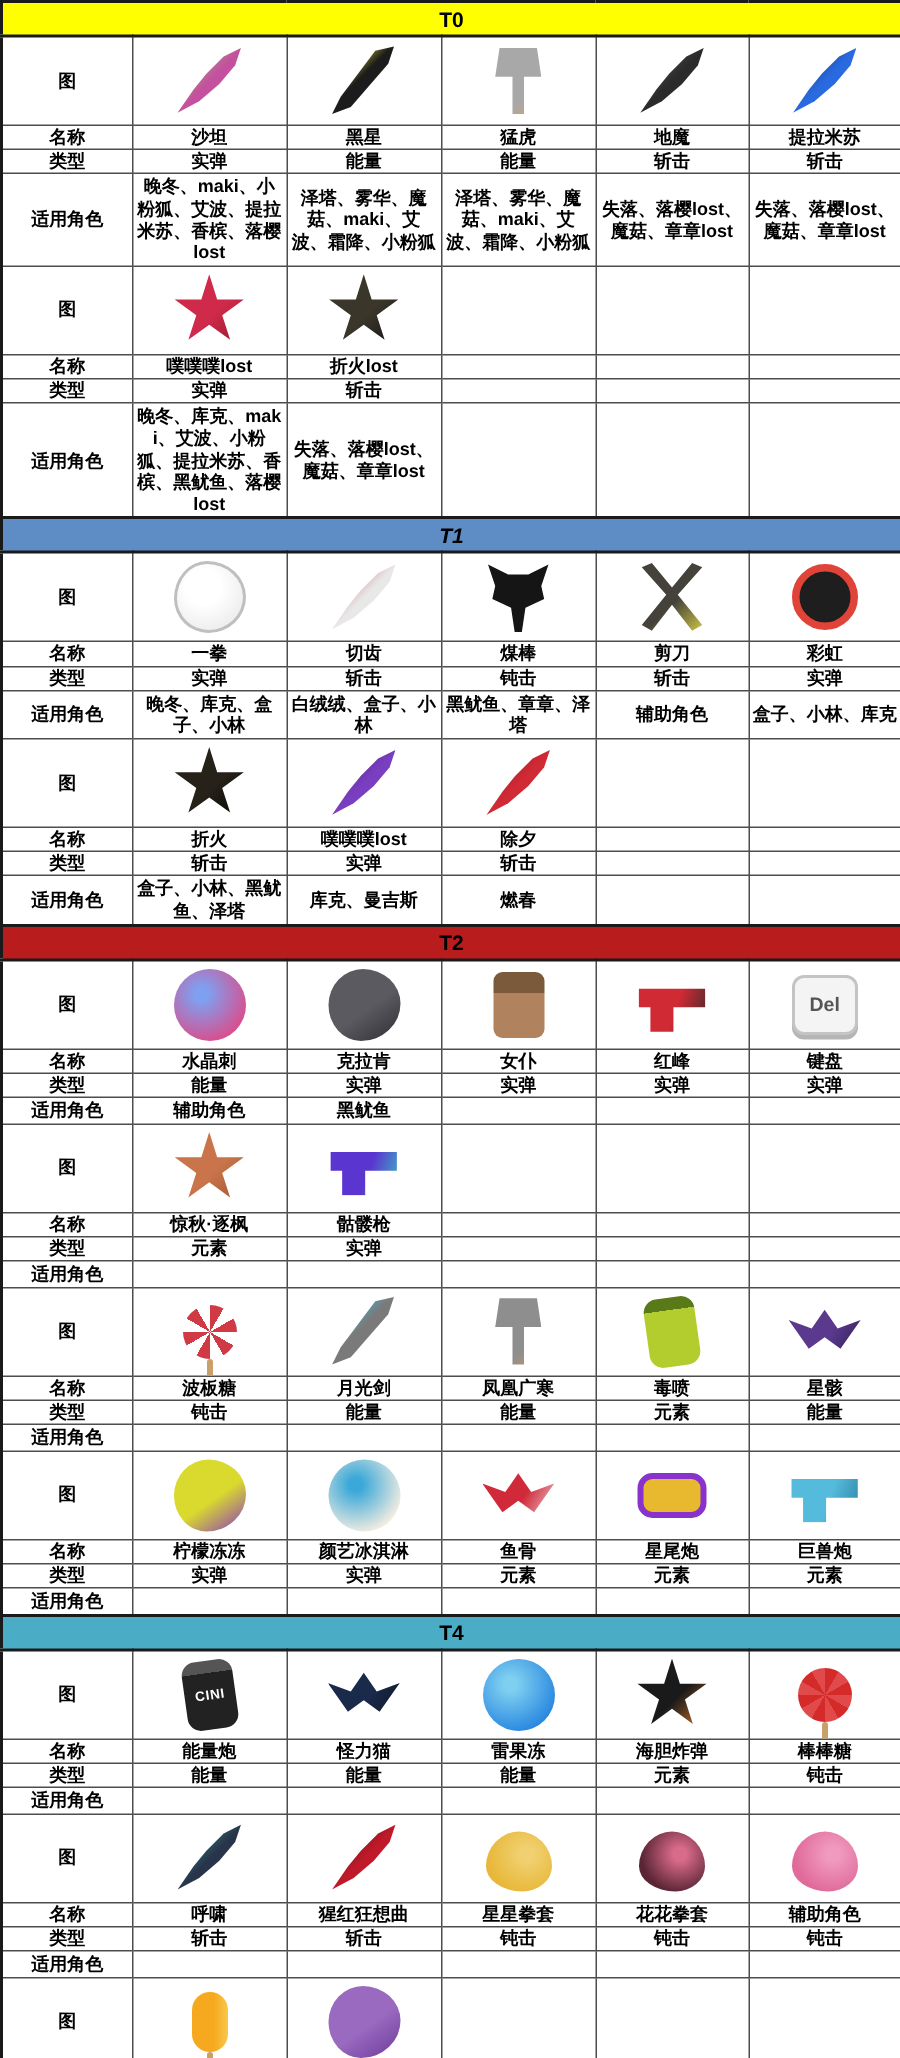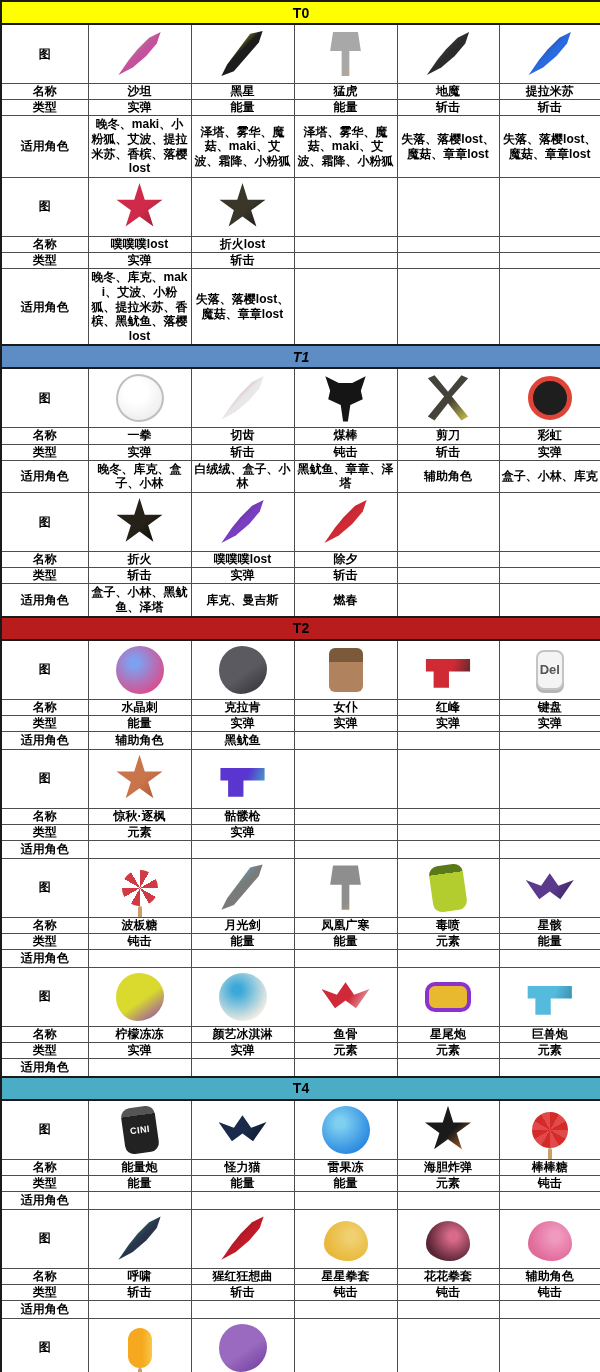--- a/index.html
+++ b/index.html
@@ -51,21 +51,21 @@
   .icon-blob    { background:linear-gradient(145deg, var(--c1) 55%, var(--c2));
                   border-radius:48% 52% 55% 45% / 50% 48% 52% 50%; }
   .icon-fist    { background:radial-gradient(circle at 40% 35%, #ffffff 30%, var(--c1) 80%);
                   border:2px solid var(--c2); border-radius:46% 54% 52% 48% / 52% 50% 50% 48%; }
   .icon-glove   { width:44px; height:40px; margin-top:7px;
                   background:radial-gradient(circle at 62% 38%, var(--c2) 12%, var(--c1) 70%);
                   border-radius:50% 50% 45% 55% / 58% 58% 42% 42%; }
   .icon-capsule { width:34px; height:46px; margin:5px auto; border-radius:9px;
                   background:linear-gradient(180deg, var(--c2) 18%, var(--c1) 18%);
                   transform:rotate(-8deg); color:#fff; font-size:9px; font-weight:700; letter-spacing:0.5px; }
-  .icon-key     { width:28px; height:40px; margin:6px auto; border-radius:8px; background:var(--c1);
+  .icon-key     { width:44px; height:40px; margin:6px auto; border-radius:8px; background:var(--c1);
                   border:2px solid #c4c4c4; box-shadow:0 3px 0 #b5b5b5;
                   color:#555; font-size:13px; font-weight:700; }
   .icon-goggles { width:46px; height:30px; margin:12px auto; background:var(--c1);
                   border:4px solid var(--c2); border-radius:10px; }
   .icon-robot   { width:34px; height:44px; margin:5px auto; border-radius:6px;
                   background:linear-gradient(180deg, var(--c2) 32%, var(--c1) 32%); }
   .icon-lollipop{ width:36px; height:36px; margin:1px auto; border-radius:50%;
                   background:repeating-conic-gradient(var(--c1) 0 30deg, var(--c2) 30deg 60deg); }
   .icon-popsicle{ width:24px; height:40px; margin:1px auto; border-radius:12px;
                   background:linear-gradient(90deg, var(--c1) 60%, var(--c2)); }

